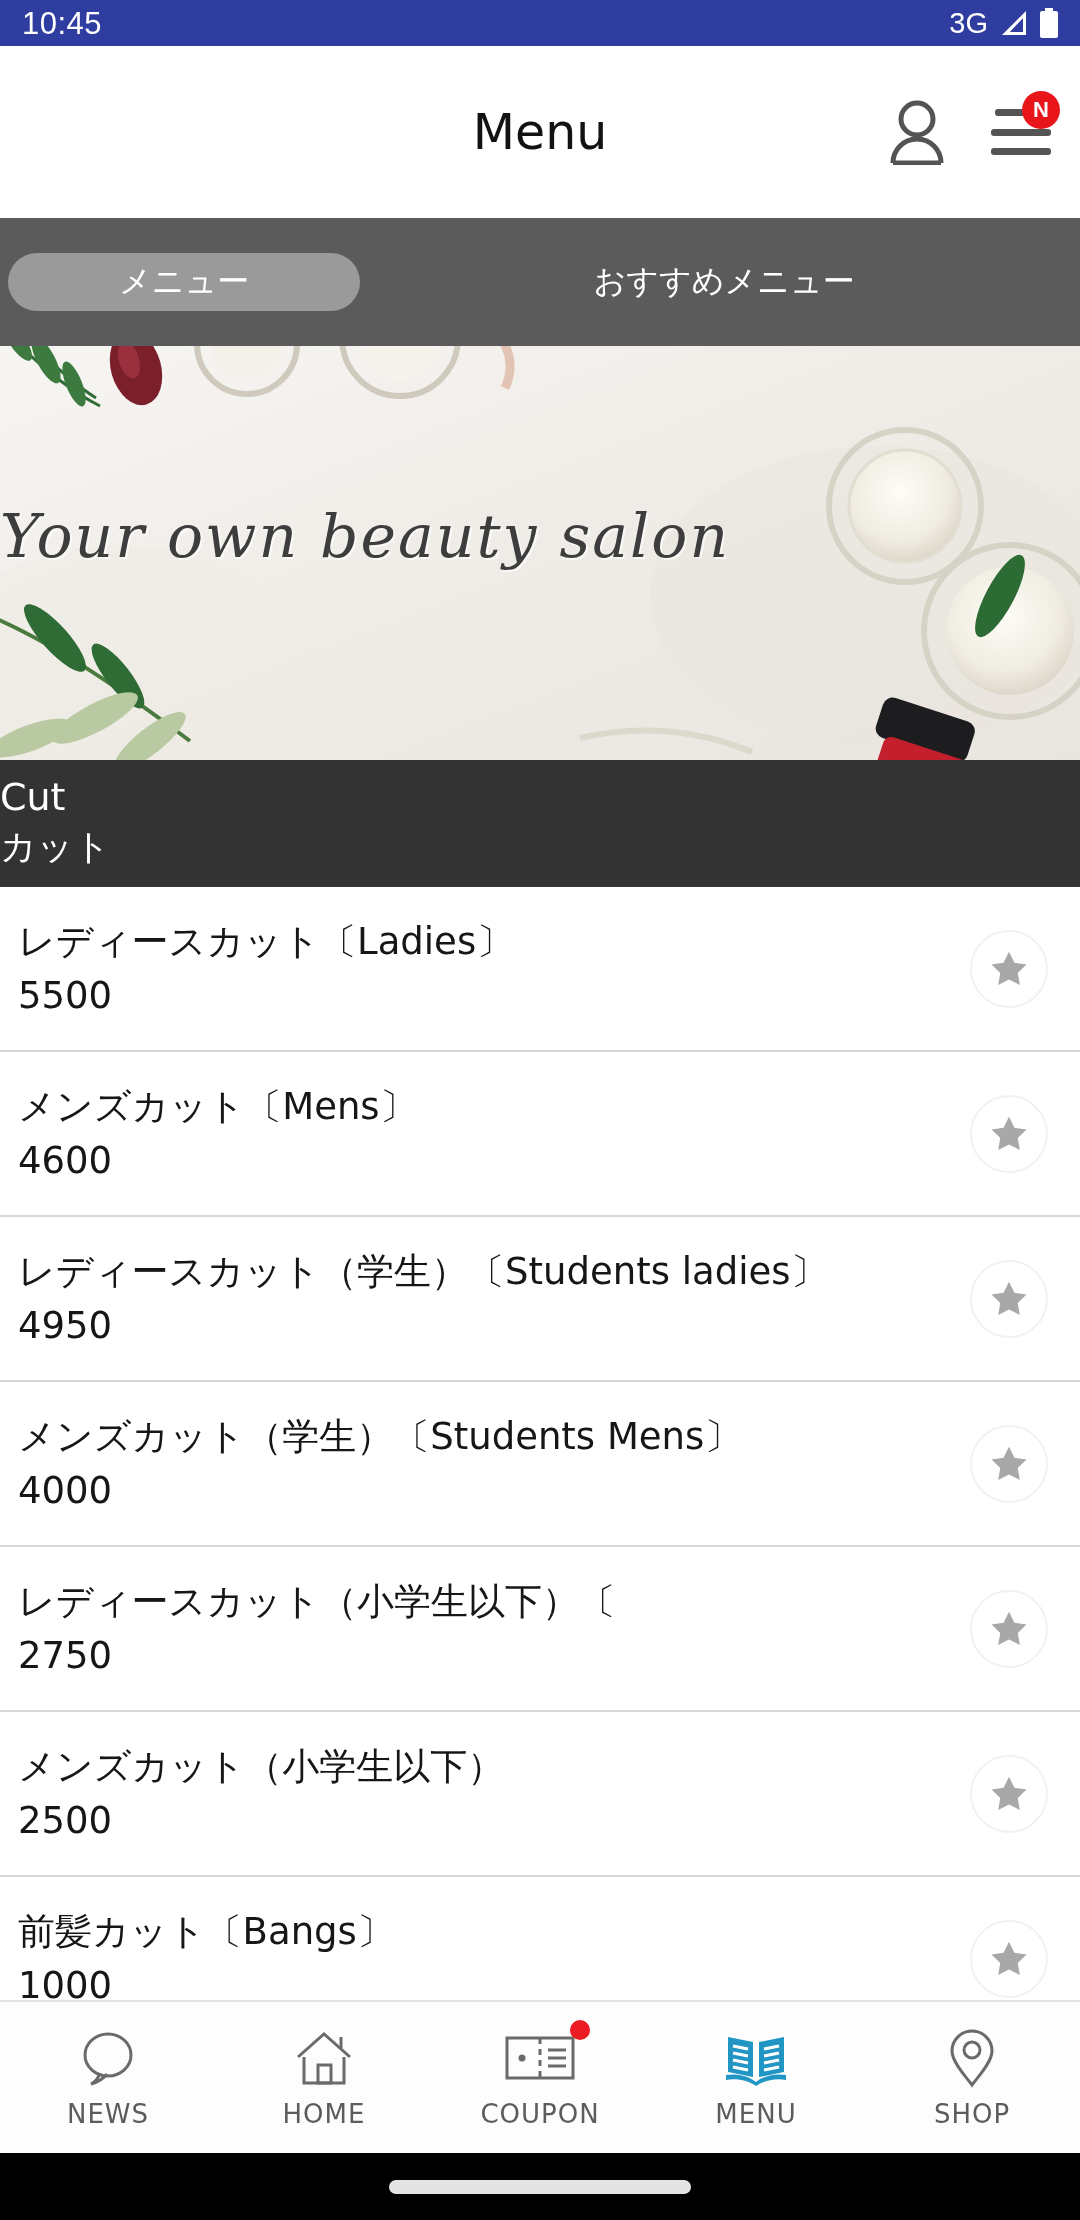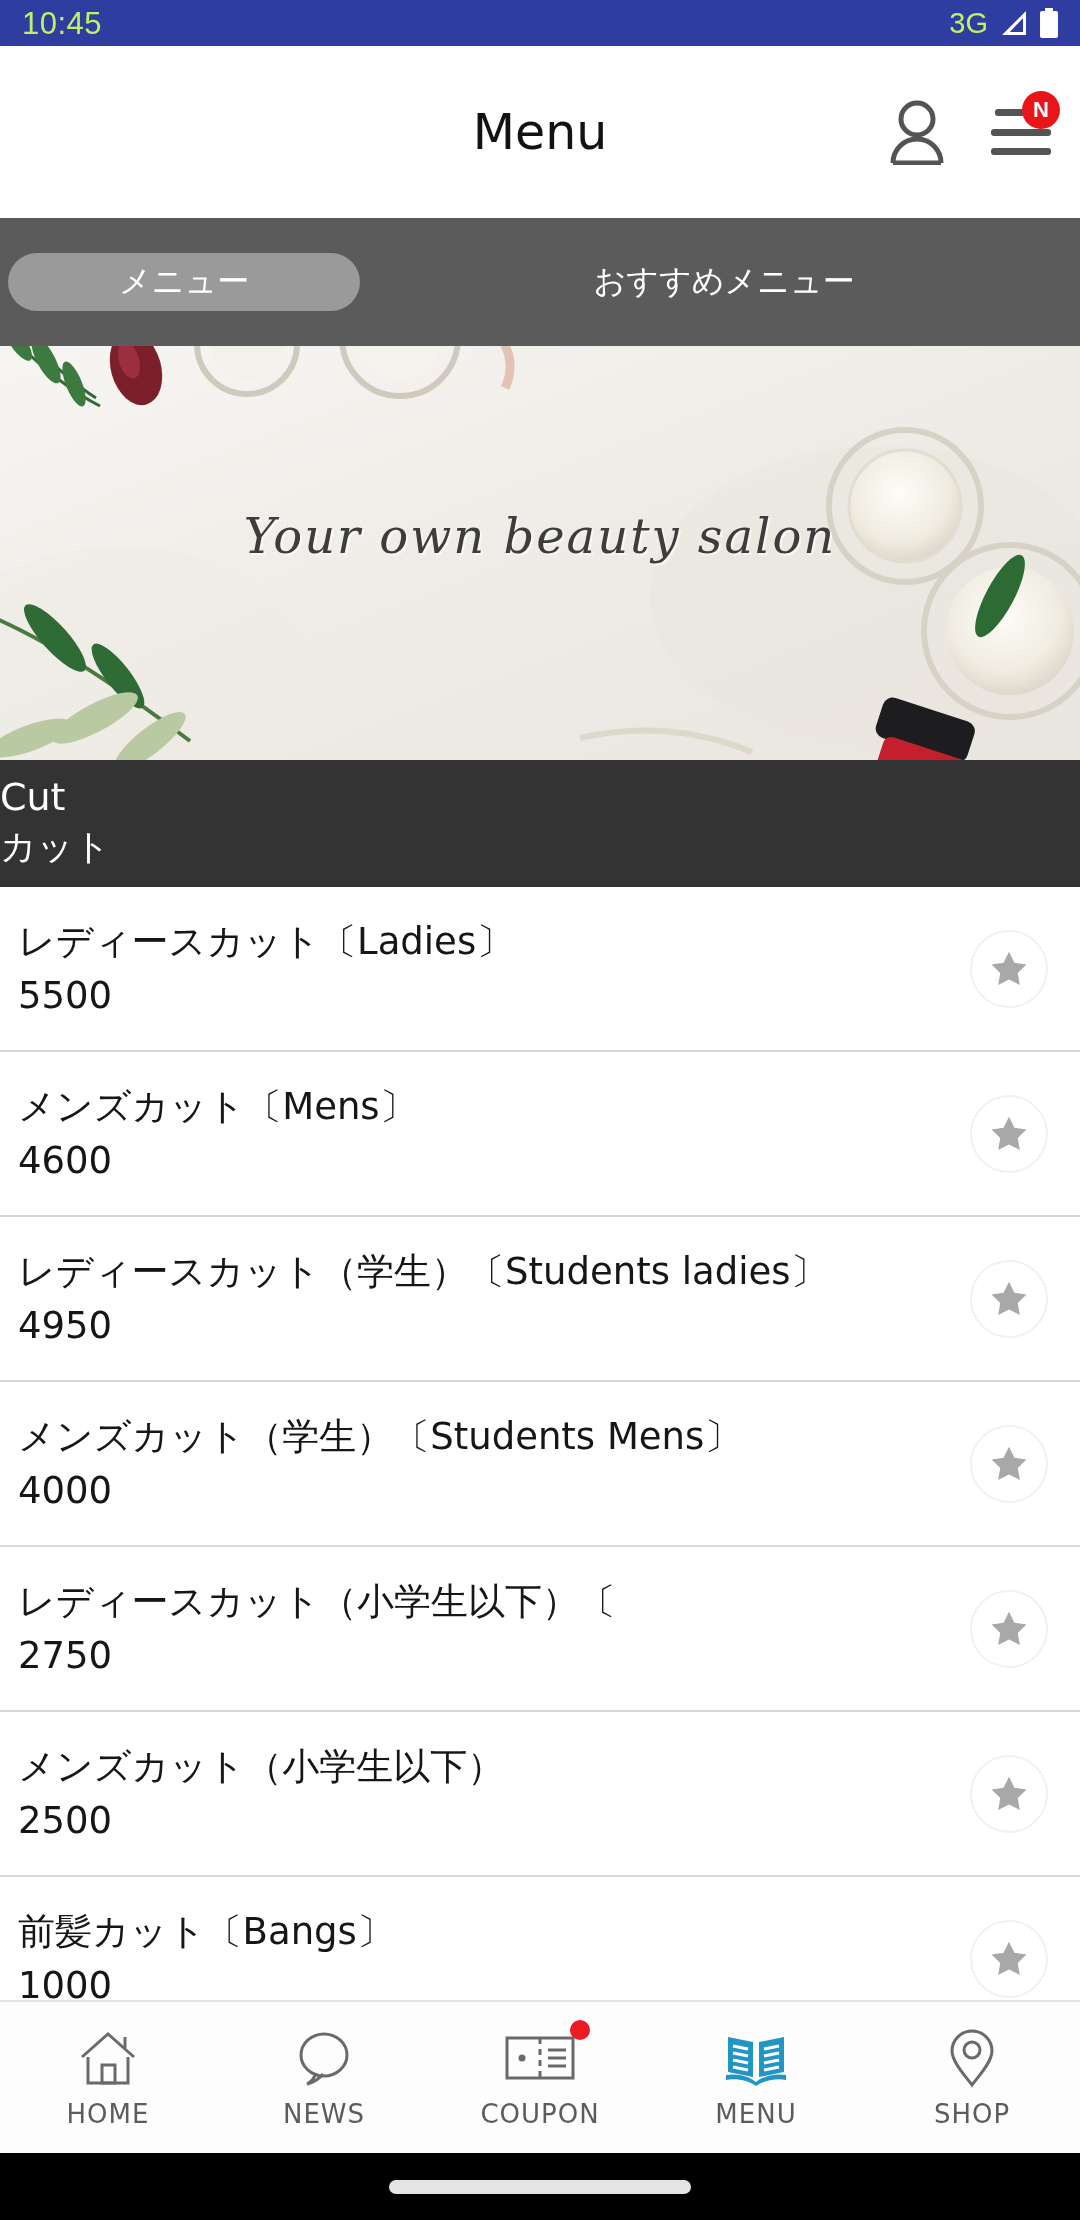--- a/index.html
+++ b/index.html
@@ -7,21 +7,21 @@
     width:1080px; height:2220px;
     background:#fff;
     font-family:"Liberation Sans","DejaVu Sans",sans-serif;
     overflow:hidden;
   }
   #phone { position:relative; width:1080px; height:2220px; background:#fff; }
 
   
   .statusbar {
     position:absolute; top:0; left:0; width:1080px; height:46px;
-    background:#2f3da0; color:#bef264;
+    background:#2f3da0; color:#ffffff;
     display:flex; align-items:center; justify-content:space-between;
     padding:12px 22px;
   }
   .sb-time { font-size:31px; letter-spacing:.5px; line-height:1; }
   .sb-right { display:flex; align-items:center; gap:12px; }
   .sb-3g { font-size:29px; line-height:1; }
   .sb-signal { width:28px; height:28px; }
   .sb-batt { width:18px; height:30px; position:relative; }
   .sb-batt .cap { position:absolute; top:0; left:5px; width:8px; height:4px; background:#fff; }
   .sb-batt .body { position:absolute; top:3px; left:0; width:18px; height:27px; background:#fff; border-radius:2px; }
@@ -69,23 +69,23 @@
 
   
   .hero {
     position:absolute; top:346px; left:0; width:1080px; height:414px;
     overflow:hidden; background:#f3f1ee;
   }
   .hero-img { position:absolute; inset:0; }
   .hero-script {
     position:absolute; left:0; right:0; top:46%;
     transform:translateY(-50%);
-    text-align:center;
+    text-align:left;
     font-family:"DejaVu Serif",serif;
-    font-style:italic; font-size:48px;
+    font-style:italic; font-size:60px;
     color:#3d3d3d; letter-spacing:2px;
     text-shadow:2px 2px 0 rgba(255,255,255,.6);
   }
 
   
   .section-head {
     position:absolute; top:760px; left:0; width:1080px; height:127px;
     background:#333333; color:#fff;
     display:flex; flex-direction:column; align-items:flex-start; justify-content:center;
     gap:4px;
@@ -361,38 +361,38 @@
         </svg>
       </div>
     </div>
 
   </div>
 
   <div class="bottomnav">
 
     <div class="navitem">
       <div class="glyph">
+        <svg width="58" height="58" viewBox="0 0 58 58">
+          <ellipse cx="29" cy="26" rx="23" ry="21" fill="none" stroke="#6a6a6a" stroke-width="3"></ellipse>
+          <path d="M21 44 C 19 50, 16 53, 12 55 C 19 53, 25 49, 28 45" fill="none" stroke="#6a6a6a" stroke-width="3"></path>
+        </svg>
+      </div>
+      <div class="label">NEWS</div>
+    </div>
+
+    <div class="navitem">
+      <div class="glyph">
         <svg width="60" height="58" viewBox="0 0 60 58">
           <path d="M4 28 L30 5 L56 28" fill="none" stroke="#6a6a6a" stroke-width="3"></path>
           <path d="M10 28 L10 54 L50 54 L50 28" fill="none" stroke="#6a6a6a" stroke-width="3"></path>
           <rect x="24" y="36" width="13" height="18" fill="none" stroke="#6a6a6a" stroke-width="3"></rect>
           <line x1="47" y1="8" x2="47" y2="19" stroke="#6a6a6a" stroke-width="3"></line>
         </svg>
       </div>
       <div class="label">HOME</div>
-    </div>
-
-    <div class="navitem">
-      <div class="glyph">
-        <svg width="58" height="58" viewBox="0 0 58 58">
-          <ellipse cx="29" cy="26" rx="23" ry="21" fill="none" stroke="#6a6a6a" stroke-width="3"></ellipse>
-          <path d="M21 44 C 19 50, 16 53, 12 55 C 19 53, 25 49, 28 45" fill="none" stroke="#6a6a6a" stroke-width="3"></path>
-        </svg>
-      </div>
-      <div class="label">NEWS</div>
     </div>
 
     <div class="navitem">
       <div class="dot-badge"></div>
       <div class="glyph">
         <svg width="70" height="48" viewBox="0 0 70 48">
           <rect x="2" y="4" width="66" height="40" fill="none" stroke="#6a6a6a" stroke-width="3"></rect>
           <line x1="35" y1="4" x2="35" y2="44" stroke="#6a6a6a" stroke-width="3" stroke-dasharray="6 5"></line>
           <circle cx="17" cy="24" r="3.5" fill="#6a6a6a"></circle>
           <line x1="43" y1="16" x2="61" y2="16" stroke="#6a6a6a" stroke-width="3"></line>

